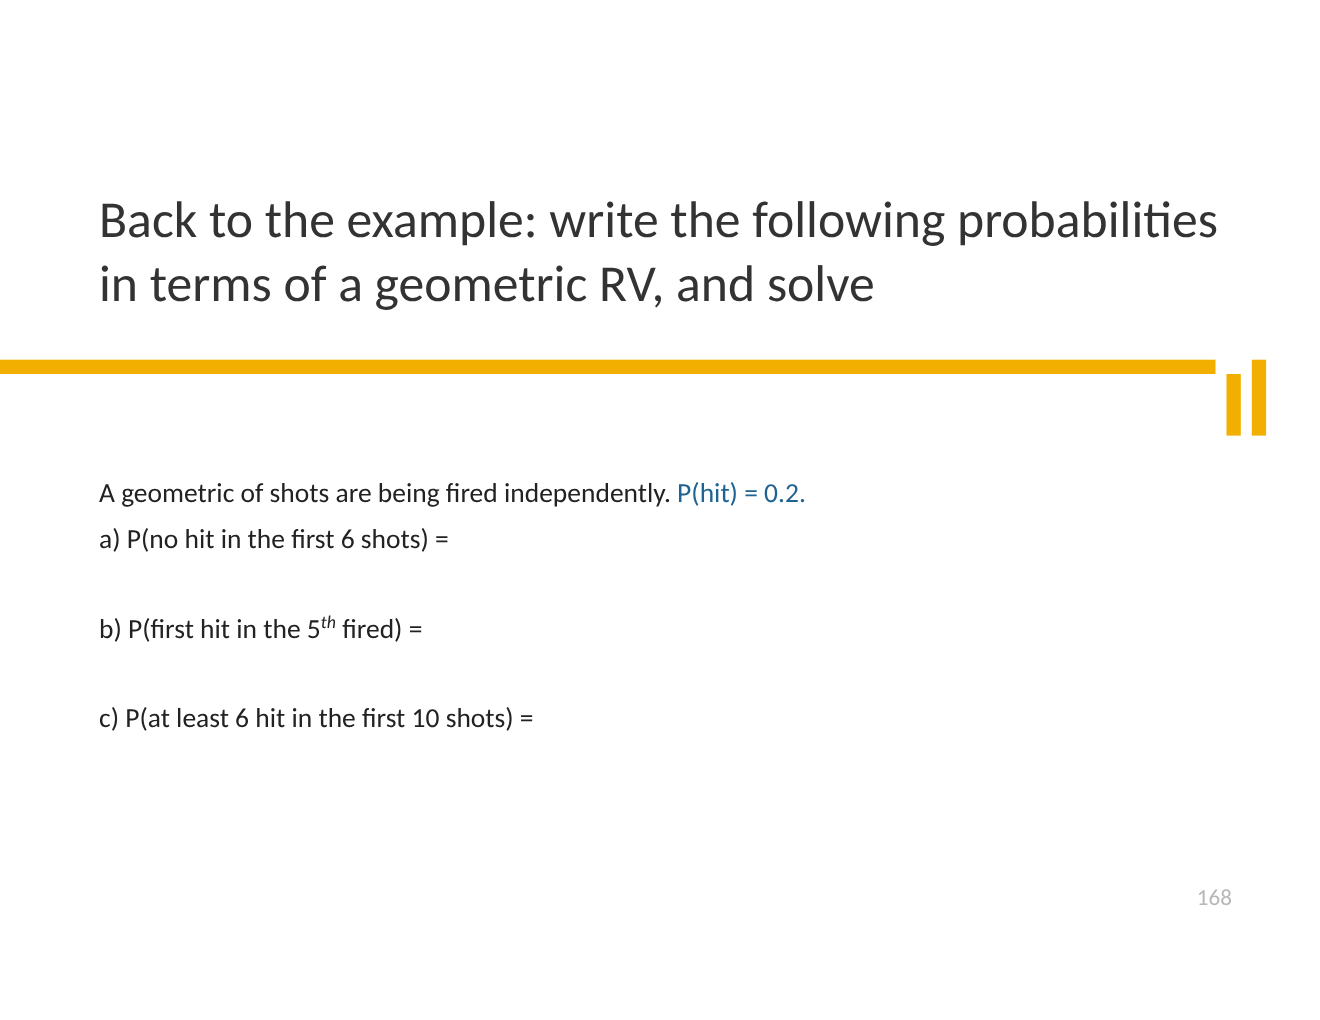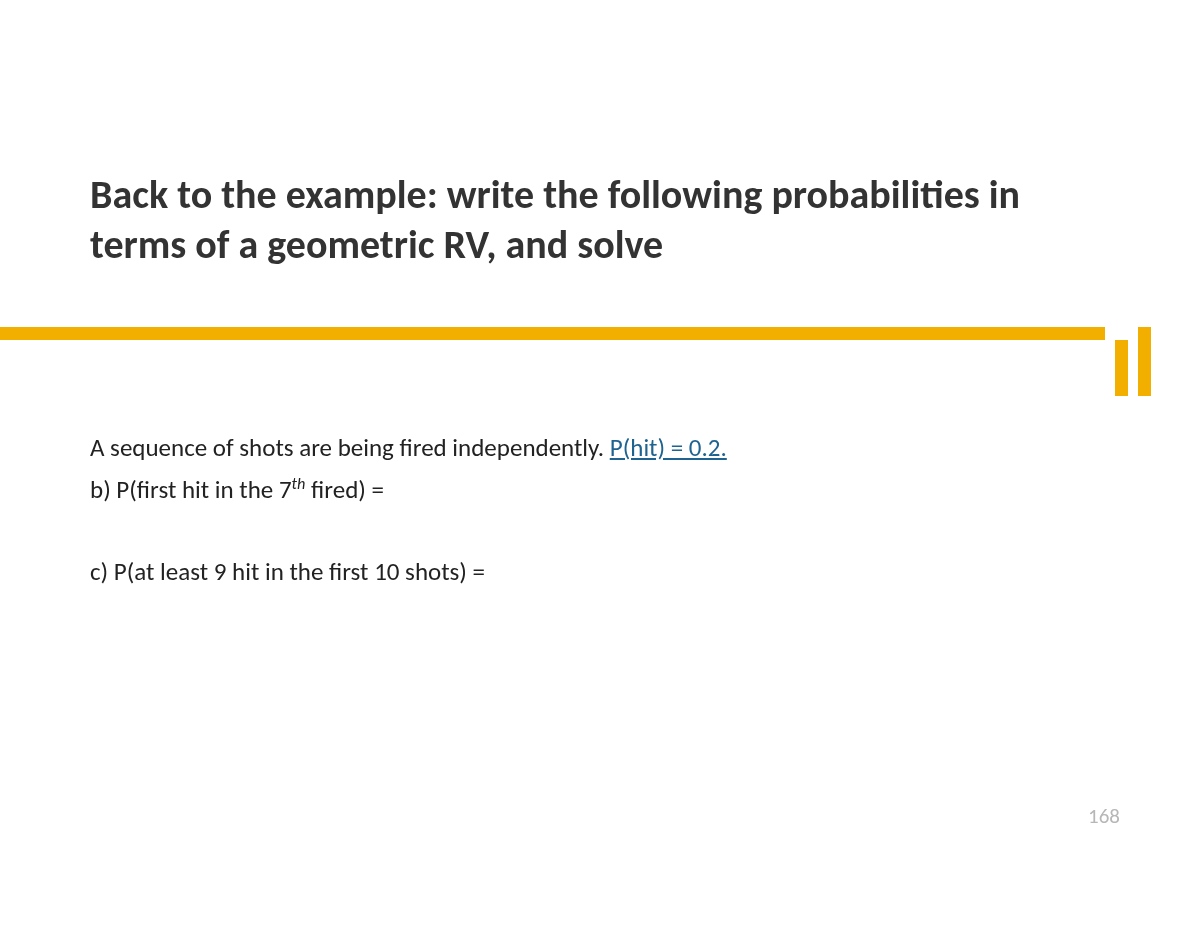--- a/index.html
+++ b/index.html
@@ -13,22 +13,22 @@
       background: #ffffff;
       font-family: Calibri, 'Segoe UI', Arial, sans-serif;
       position: relative;
       color: #222;
     }
     .slide-title {
       position: absolute;
       top: 170px;
       left: 90px;
       right: 80px;
-      font-size: 40px;
-      font-weight: 700;
+      font-size: 47px;
+      font-weight: 400;
       line-height: 1.25;
       color: #333;
     }
     .divider-bar {
       position: absolute;
       top: 327px;
       left: 0;
       width: 1105px;
       height: 13px;
       background: #F2AF00;
@@ -56,21 +56,20 @@
       right: 80px;
       font-size: 25px;
       color: #222;
       line-height: 1.45;
     }
     .intro-line {
       margin-bottom: 6px;
     }
     .phit {
       color: #1F6391;
-      text-decoration: underline;
     }
     .question {
       margin-bottom: 45px;
     }
     .question-a {
       margin-bottom: 45px;
     }
     sup {
       font-size: 0.65em;
       vertical-align: super;
@@ -88,21 +87,22 @@
 <body>
 
 <div class="slide-title">Back to the example: write the following probabilities in terms of a geometric RV, and solve</div>
 
 <div class="divider-bar"></div>
 <div class="side-bar-1"></div>
 <div class="side-bar-2"></div>
 
 <div class="body-content">
   <div class="intro-line">
-    <span>A sequence of shots are being fired independently. </span><span class="phit">P(hit) = 0.2.</span>
+    <span>A geometric of shots are being fired independently. </span><span class="phit">P(hit) = 0.2.</span>
   </div>
+  <div class="question-a">a) P(no hit in the first 6 shots) =</div>
   <div class="question">
-    <span>b) P(first hit in the 7</span><sup>th</sup><span> fired) =</span>
+    <span>b) P(first hit in the 5</span><sup>th</sup><span> fired) =</span>
   </div>
-  <div class="question">c) P(at least 9 hit in the first 10 shots) =</div>
+  <div class="question">c) P(at least 6 hit in the first 10 shots) =</div>
 </div>
 
 <div class="page-number">168</div>
 
 </body></html>

